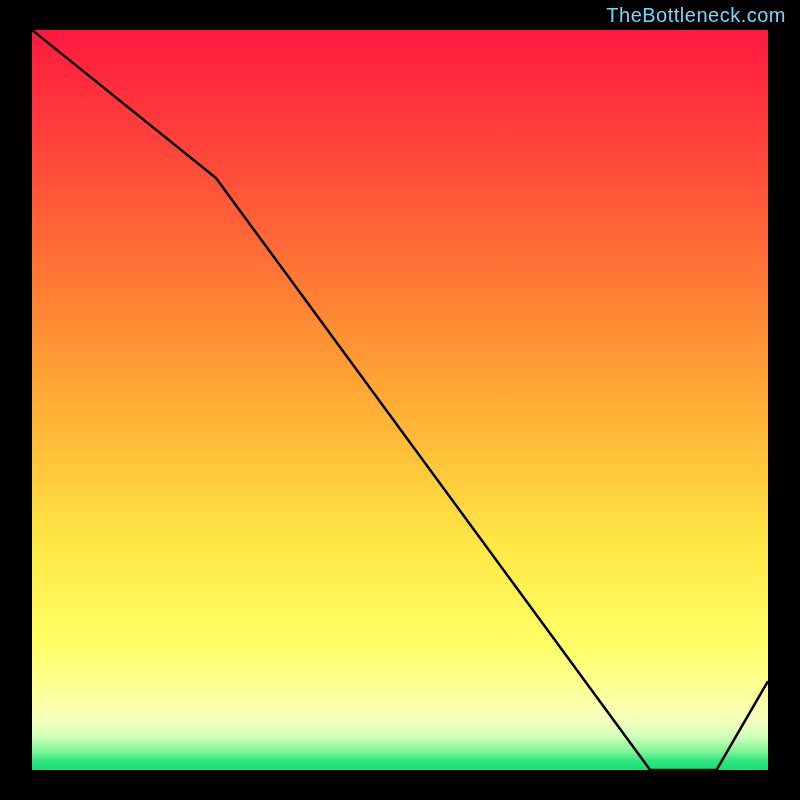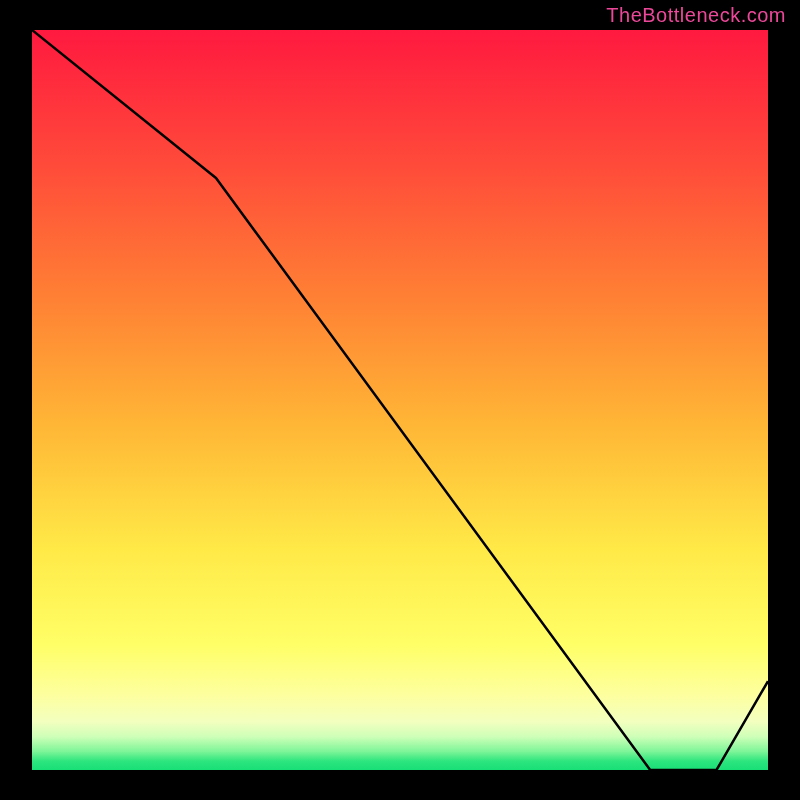--- a/index.html
+++ b/index.html
@@ -1,17 +1,17 @@
 <!DOCTYPE html>
 <html><head>
 <meta charset="utf-8">
 <style>
   * { margin: 0; padding: 0; box-sizing: border-box; }
   body { background: #000; width: 800px; height: 800px; overflow: hidden; position: relative; font-family: Arial, sans-serif; }
-  .watermark { position: absolute; top: 4px; right: 14px; color: #ec4899; font-size: 20px; font-weight: 500; letter-spacing: 0.5px; }
+  .watermark { position: absolute; top: 4px; right: 14px; color: #7dd3fc; font-size: 20px; font-weight: 500; letter-spacing: 0.5px; }
   .plot-frame { position: absolute; left: 32px; top: 30px; width: 736px; height: 740px; background: #000; }
   .gradient-bg { position: absolute; left: 0; top: 0; width: 100%; height: 100%; }
   .curve { position: absolute; left: 0; top: 0; width: 100%; height: 100%; pointer-events: none; }
   .region-label { position: absolute; font-size: 10px; font-weight: 700; color: #ce3832; letter-spacing: 0.5px; }
 </style>
 </head>
 <body>
 
 <div class="watermark">TheBottleneck.com</div>
 

